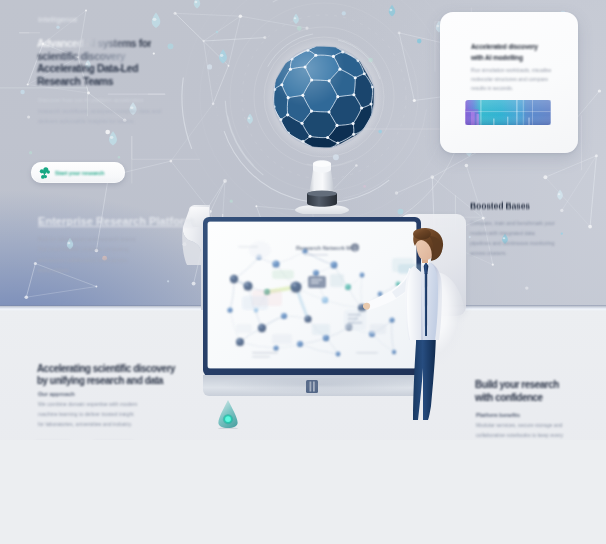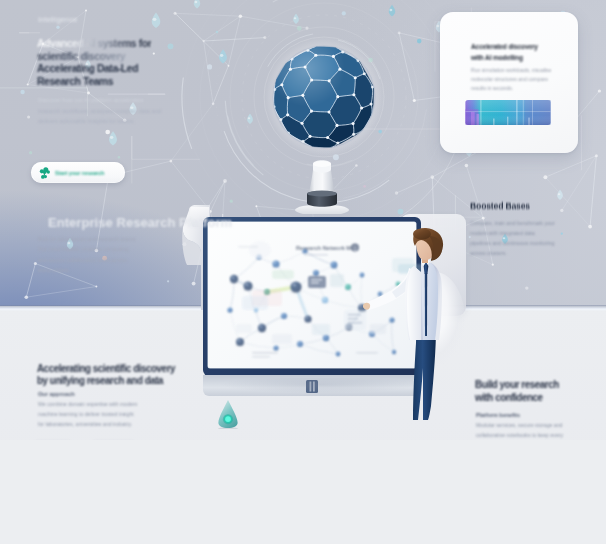--- a/index.html
+++ b/index.html
@@ -46,22 +46,22 @@
   .heroBody .b1{color:#cfd3dc;}
 
   .ctaBtn{position:absolute;left:31px;top:162px;width:94px;height:21px;border-radius:11px;
           background:linear-gradient(180deg,#fefefe,#f7f8fa 70%,#f0f2f5);
           box-shadow:0 2px 5px rgba(80,90,115,.22),0 0 0 .6px rgba(255,255,255,.75) inset;
           display:flex;align-items:center;filter:blur(.45px);}
   .ctaIcon{width:14px;height:14px;margin-left:7px;flex:none;filter:blur(.3px);}
   .ctaLabel{margin-left:3px;font-size:5.6px;color:#28a98c;font-weight:bold;filter:blur(1.15px);
             letter-spacing:-.1px;}
 
-  .heroSub{left:48px;top:215px;font-size:13px;font-weight:bold;color:#e3e6ec;
-           letter-spacing:.05px;filter:blur(.95px);}
+  .heroSub{left:38px;top:215px;font-size:11px;font-weight:bold;color:#e3e6ec;
+           letter-spacing:.05px;filter:blur(.95px);text-decoration:underline;}
   .heroSubBody{left:38px;top:234px;font-size:5.4px;line-height:10.4px;color:#a2a8b9;
                filter:blur(1.1px);}
 
   
   #globeWrap{position:absolute;left:262px;top:36px;width:124px;height:160px;}
   
   #pedestal{position:absolute;left:295px;top:148px;width:54px;height:68px;}
   #person{position:absolute;left:350px;top:228px;width:110px;height:195px;overflow:visible;}
   
   #monitor{position:absolute;left:203px;top:217px;width:218px;height:179px;}

